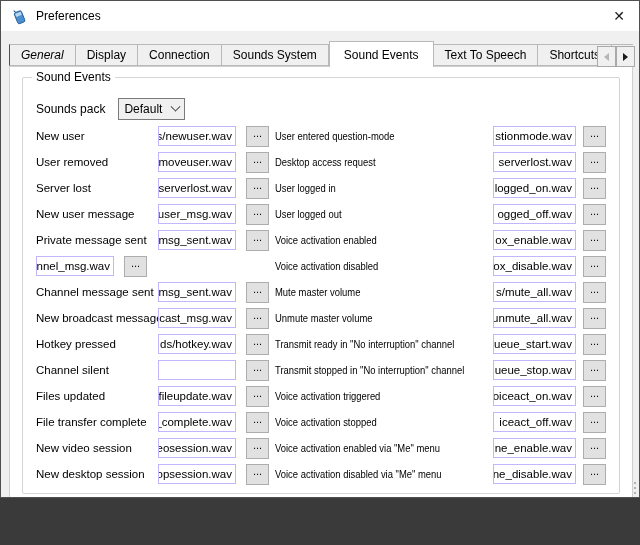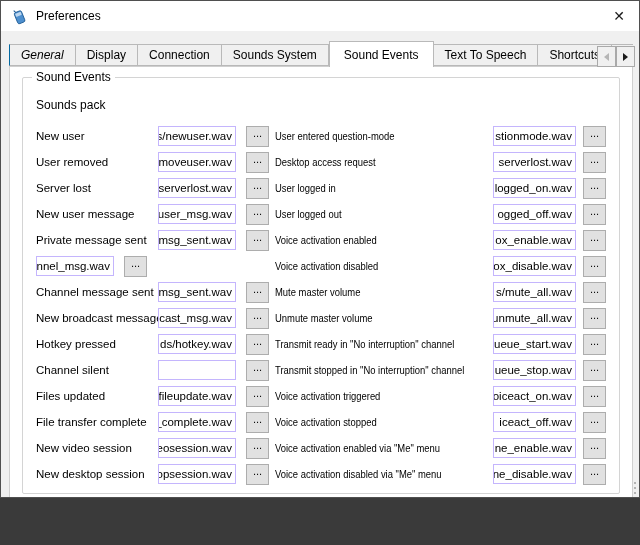--- a/index.html
+++ b/index.html
@@ -112,20 +112,24 @@
         <span class="tri right"></span>
       </button>
   </div>
 
   <div class="page">
     <div class="groupbox">
       <span class="grouplabel">Sound Events</span>
 
       <div class="packrow">
         <span class="packlabel">Sounds pack</span>
+        <div class="combo">
+          <span class="val">Default</span>
+          <span class="chev"></span>
+        </div>
       </div>
 
       <div class="gcol left" id="col-left">
   <div class="row">
     <span class="rowlabel">New user</span>
     <div class="field">
       <span class="fieldtext">s/newuser.wav</span>
     </div>
     <button class="browse">...</button>
   </div>

